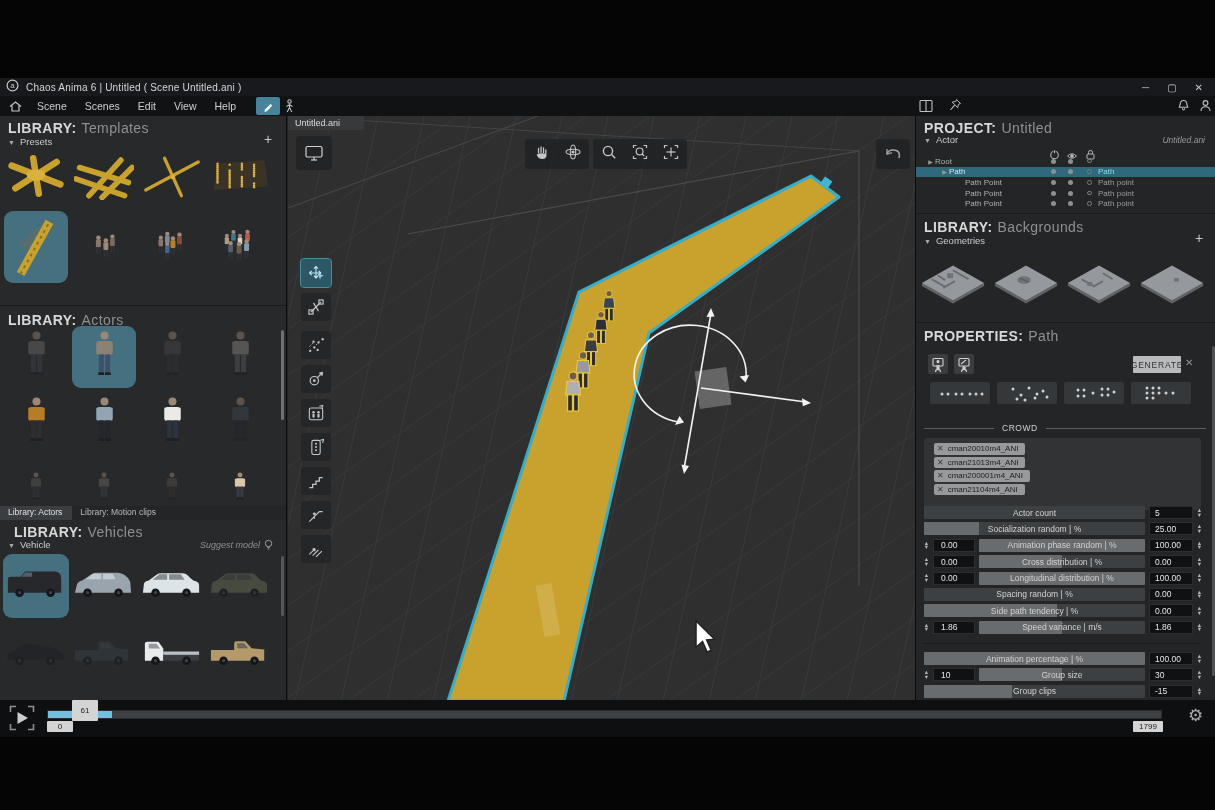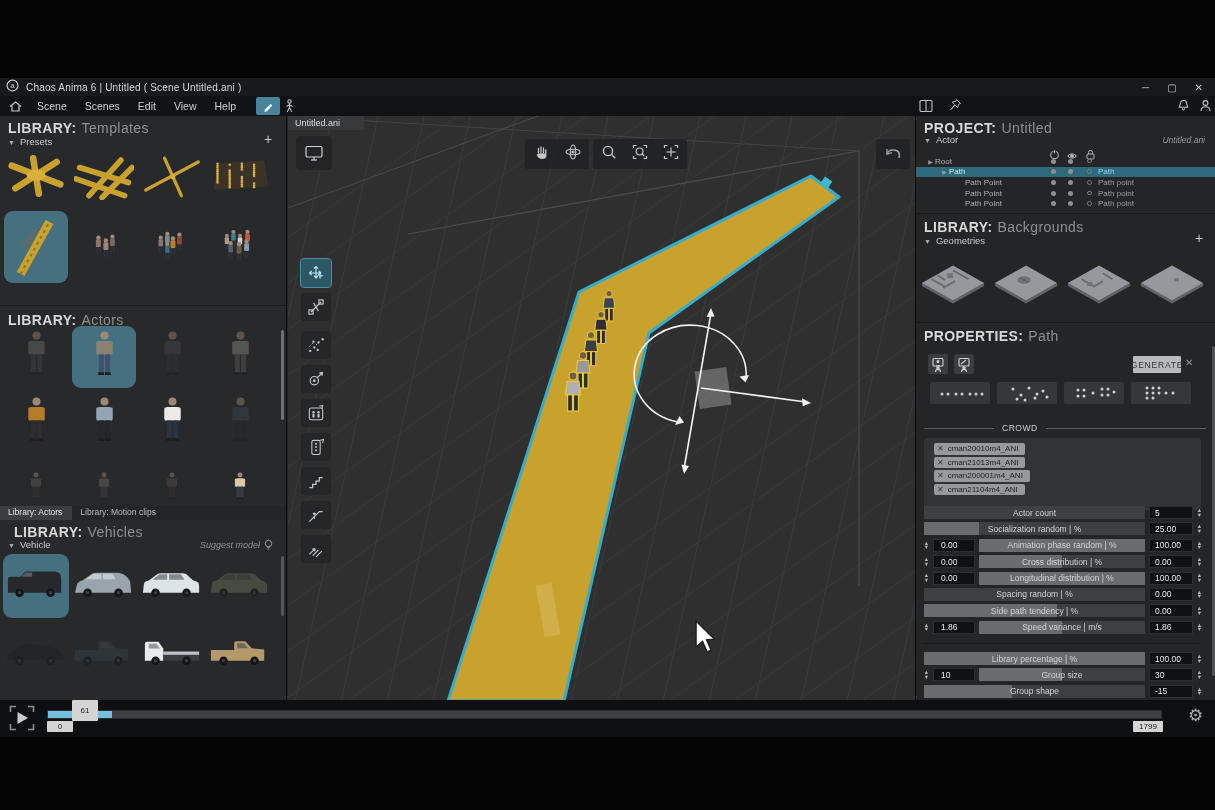--- a/index.html
+++ b/index.html
@@ -1197,21 +1197,21 @@
             <span>▴</span>
             <span>▾</span>
           </span>
         </div>
       </div>
     <div id="param-div"></div>
     <div id="params-b">
         <div class="prow">
           <span class="ptrack">
             <span class="pfill" style="width:100%"></span>
-            <span class="plabel">Library percentage | %</span>
+            <span class="plabel">Animation percentage | %</span>
           </span>
           <span class="pval r">100.00</span>
           <span class="stepper">
             <span>▴</span>
             <span>▾</span>
           </span>
         </div>
         <div class="prow">
           <span class="stepper">
             <span>▴</span>
@@ -1224,21 +1224,21 @@
           </span>
           <span class="pval r">30</span>
           <span class="stepper">
             <span>▴</span>
             <span>▾</span>
           </span>
         </div>
         <div class="prow">
           <span class="ptrack">
             <span class="pfill" style="width:40%"></span>
-            <span class="plabel">Group shape</span>
+            <span class="plabel">Group clips</span>
           </span>
           <span class="pval r">-15</span>
           <span class="stepper">
             <span>▴</span>
             <span>▾</span>
           </span>
         </div>
       </div>
     <div class="scrollthumb" style="left:296px;top:230px;width:3px;height:330px;background:#4f5254;"></div>
   </div>

